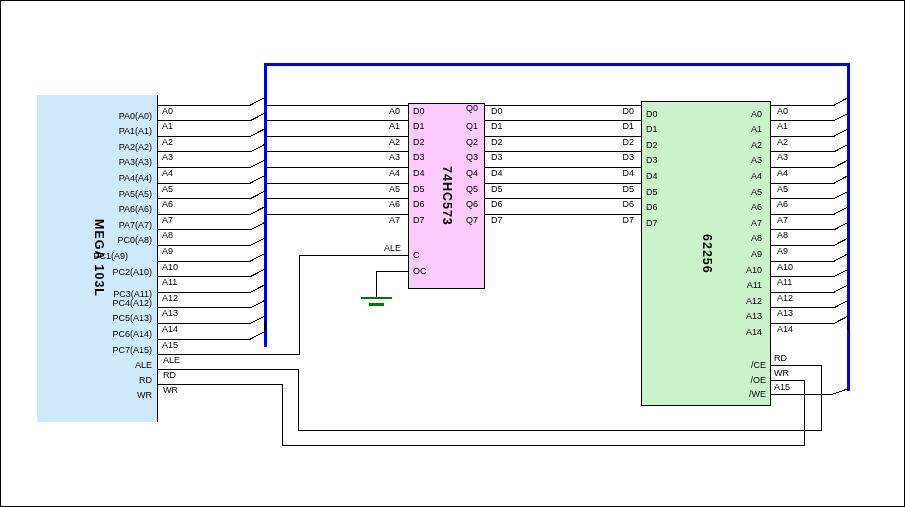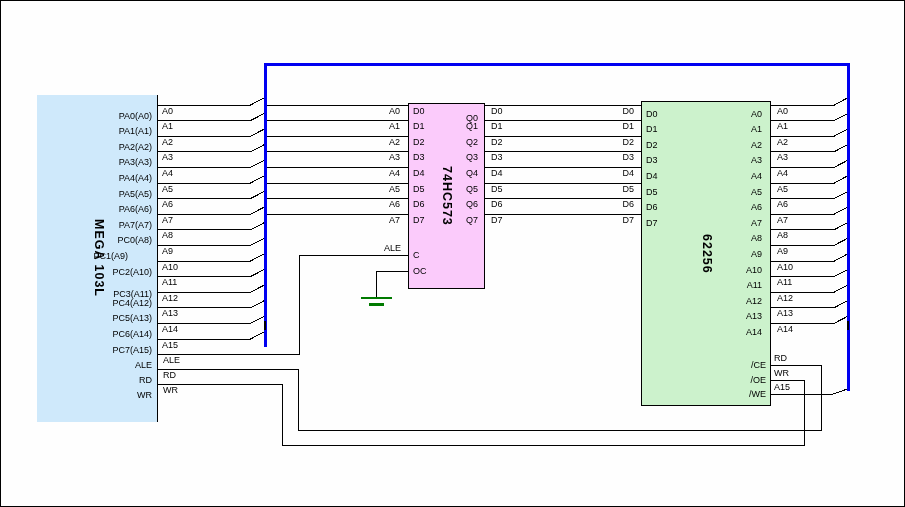--- a/index.html
+++ b/index.html
@@ -209,21 +209,21 @@
     <div class="lbl" style="left: 412px; top: 105.5px;">D0</div>
     <div class="lbl" style="left: 412px; top: 121.1px;">D1</div>
     <div class="lbl" style="left: 412px; top: 136.7px;">D2</div>
     <div class="lbl" style="left: 412px; top: 152.3px;">D3</div>
     <div class="lbl" style="left: 412px; top: 167.9px;">D4</div>
     <div class="lbl" style="left: 412px; top: 183.5px;">D5</div>
     <div class="lbl" style="left: 412px; top: 199.1px;">D6</div>
     <div class="lbl" style="left: 412px; top: 214.7px;">D7</div>
     <div class="lbl" style="left: 412px; top: 249.5px;">C</div>
     <div class="lbl" style="left: 412px; top: 265.5px;">OC</div>
-    <div class="lbl" style="right: 426px; top: 113px;">Q0</div>
+    <div class="lbl" style="right: 426px; top: 103px;">Q0</div>
     <div class="lbl" style="right: 426px; top: 121.1px;">Q1</div>
     <div class="lbl" style="right: 426px; top: 136.7px;">Q2</div>
     <div class="lbl" style="right: 426px; top: 152.3px;">Q3</div>
     <div class="lbl" style="right: 426px; top: 167.9px;">Q4</div>
     <div class="lbl" style="right: 426px; top: 183.5px;">Q5</div>
     <div class="lbl" style="right: 426px; top: 199.1px;">Q6</div>
     <div class="lbl" style="right: 426px; top: 214.7px;">Q7</div>
     <div class="lbl" style="left: 645px; top: 108.5px;">D0</div>
     <div class="lbl" style="left: 645px; top: 124.1px;">D1</div>
     <div class="lbl" style="left: 645px; top: 139.7px;">D2</div>

